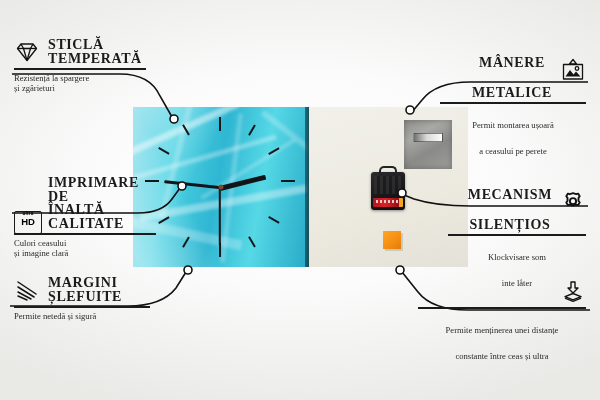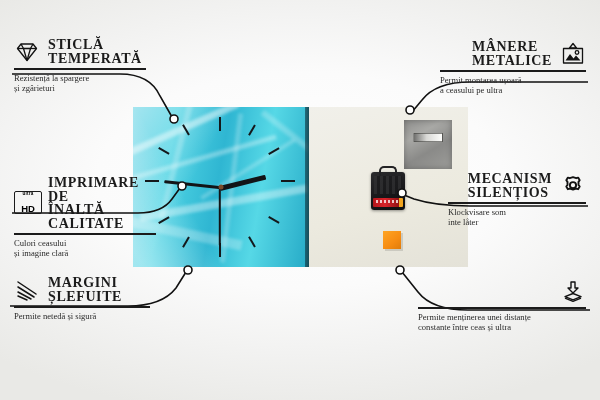--- a/index.html
+++ b/index.html
@@ -84,25 +84,25 @@
   .co-head{display:flex;align-items:center;gap:8px;}
   .co-title{
     font-size:14px;font-weight:bold;letter-spacing:.6px;color:#1b1b1b;
     line-height:13.5px;text-transform:uppercase;
   }
   .co-rule{height:1.5px;background:#1b1b1b;margin:3px 0 3px;}
   .co-sub{font-size:8.6px;color:#2a2a2a;line-height:10.6px;}
   .left .co-head{justify-content:flex-start;}
   .left .co-title,.left .co-sub{text-align:left;}
   .right .co-head{justify-content:flex-end;}
-  .right .co-title,.right .co-sub{text-align:left;}
+  .right .co-title,.right .co-sub{text-align:center;margin-top:16px;}
   .icon{flex:0 0 auto;width:26px;height:24px;display:block;}
   .hdbadge{
     width:26px;height:21px;border:1.4px solid #1b1b1b;border-radius:2px;
-    display:flex;flex-direction:column;align-items:center;justify-content:space-between;line-height:1;
+    display:flex;flex-direction:column;align-items:center;justify-content:flex-start;line-height:1;margin-top:20px;
   }
   .hdbadge .u{font-size:4.6px;font-weight:bold;letter-spacing:.2px;font-family:"Liberation Sans",sans-serif;}
   .hdbadge .h{font-size:9.5px;font-weight:bold;font-family:"Liberation Sans",sans-serif;margin-top:.5px;}
 
   .lines{position:absolute;inset:0;pointer-events:none;}
 </style>
 </head>
 <body>
 
 <div class="stage">
@@ -250,21 +250,21 @@
             <path d="M13,1.5 L9.5,6 H16.5 Z"></path>
             <rect x="3.5" y="6.5" width="19" height="14.5"></rect>
             <path d="M5.5,18.5 L10,12 L13.5,16.5 L16,13.5 L20.5,18.5 Z" fill="#131313" stroke="none"></path>
             <circle cx="17" cy="10.5" r="1.8"></circle>
           </g>
         </svg>
       </span>
     </div>
     <div class="co-rule"></div>
     <div class="co-sub">Permit montarea ușoară</div>
-    <div class="co-sub">a ceasului pe ultra</div>
+    <div class="co-sub">a ceasului pe perete</div>
   </div>
 
   <div class="callout right" style="left:448px;top:172px;width:138px;">
     <div class="co-head">
       <span>
         <span class="co-title" style="display:block">MECANISM</span>
         <span class="co-title" style="display:block">SILENȚIOS</span>
       </span>
       <span class="icon">
         <svg width="26" height="24" viewBox="0 0 26 24">

